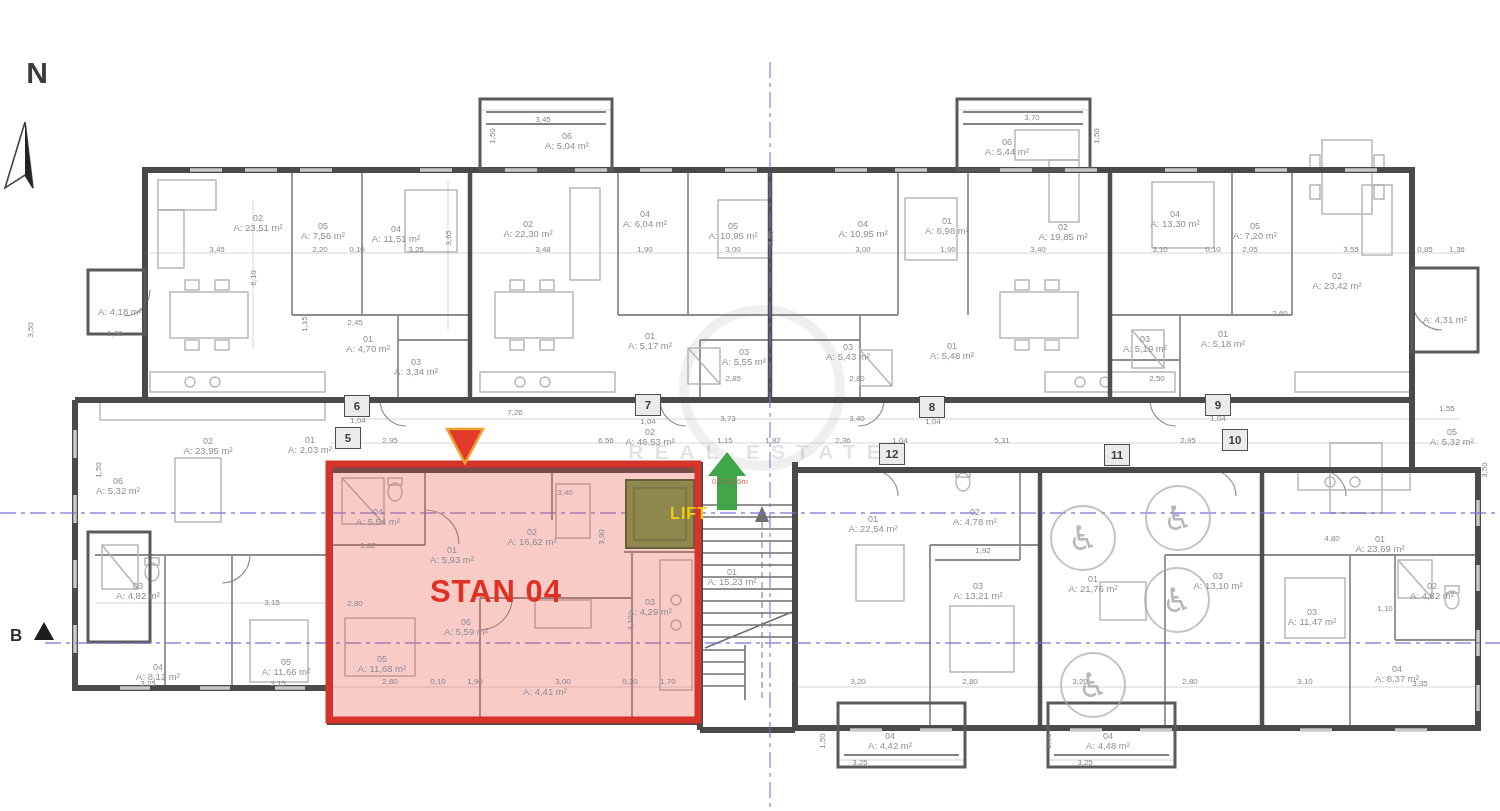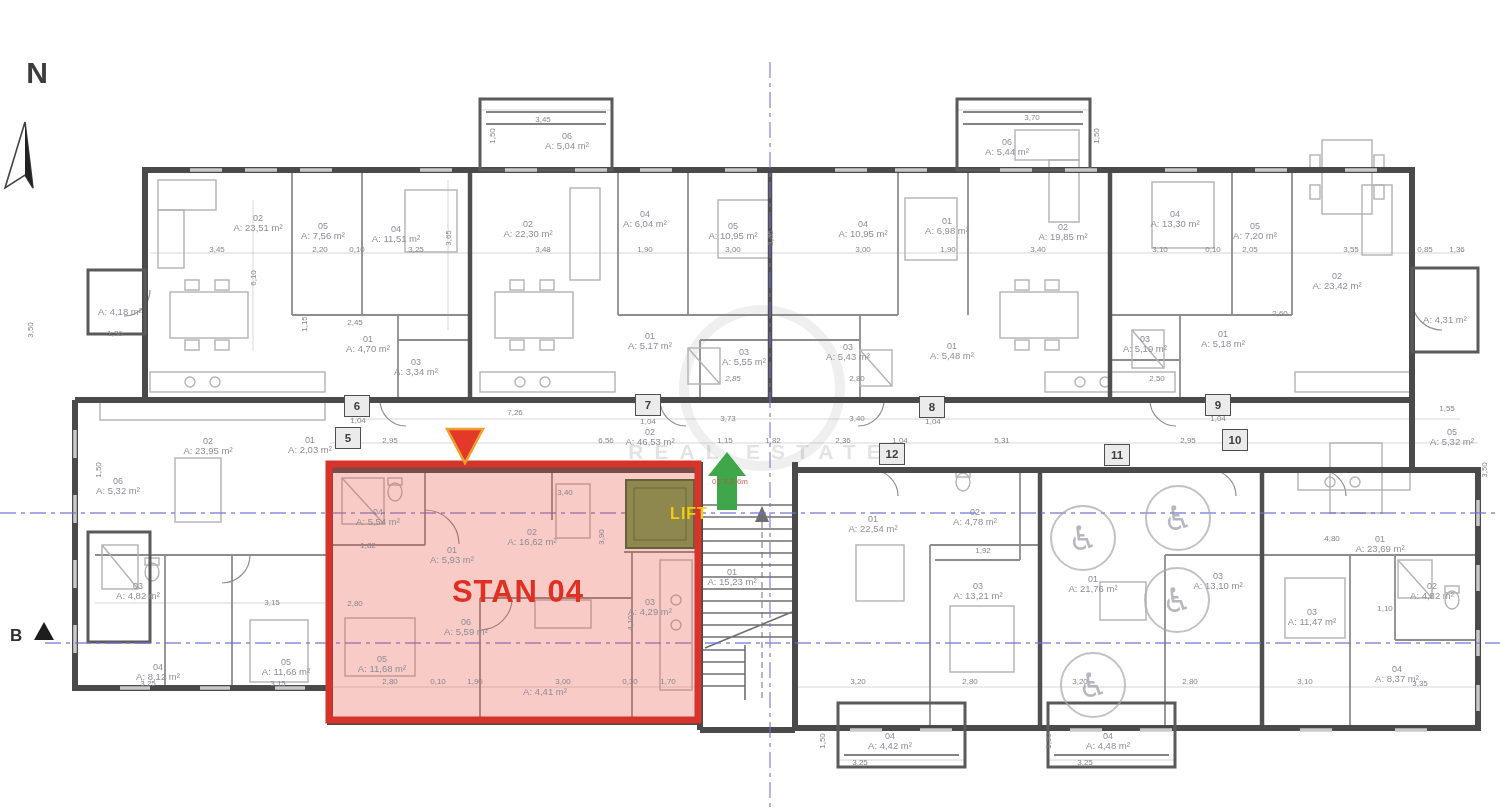--- a/index.html
+++ b/index.html
@@ -19,21 +19,21 @@
       font-size:9.5px;line-height:1.15;white-space:nowrap;}
   .rl .num{font-size:9px;}
   .dim{position:absolute;transform:translate(-50%,-50%);font-size:8px;color:#85858e;white-space:nowrap;}
   .dim.v{transform:translate(-50%,-50%) rotate(-90deg);}
   .gb{position:absolute;transform:translate(-50%,-50%);width:24px;height:20px;border:1.6px solid #4e4e4e;
       background:#ebebeb;color:#3e3e3e;font-size:11.5px;font-weight:bold;
       display:flex;align-items:center;justify-content:center;}
   .wc{position:absolute;transform:translate(-50%,-50%);width:62px;height:62px;border:2px solid #a7a7af;
       border-radius:50%;display:flex;align-items:center;justify-content:center;
       font-family:"DejaVu Sans",sans-serif;font-size:34px;color:#9a9aa3;opacity:.7;}
-  #stan04-label{position:absolute;left:518px;top:592px;transform:translate(-50%,-50%);
+  #stan04-label{position:absolute;left:496px;top:592px;transform:translate(-50%,-50%);
       font-size:31px;font-weight:bold;color:#df3023;letter-spacing:1px;white-space:nowrap;}
   #lift-label{position:absolute;left:660px;top:514px;transform:translate(-50%,-50%);
       font-size:16px;font-weight:bold;color:#f1cd0e;letter-spacing:1px;margin-left:29px;}
   #stair-note{position:absolute;left:730px;top:481px;transform:translate(-50%,-50%);
       font-size:8px;color:#cf4a42;opacity:.85;white-space:nowrap;}
   #section-b{position:absolute;left:10px;top:626px;display:flex;align-items:center;gap:6px;}
   #section-b .b{font-size:17px;font-weight:bold;color:#2f2f2f;}
 </style>
 </head>
 <body>

